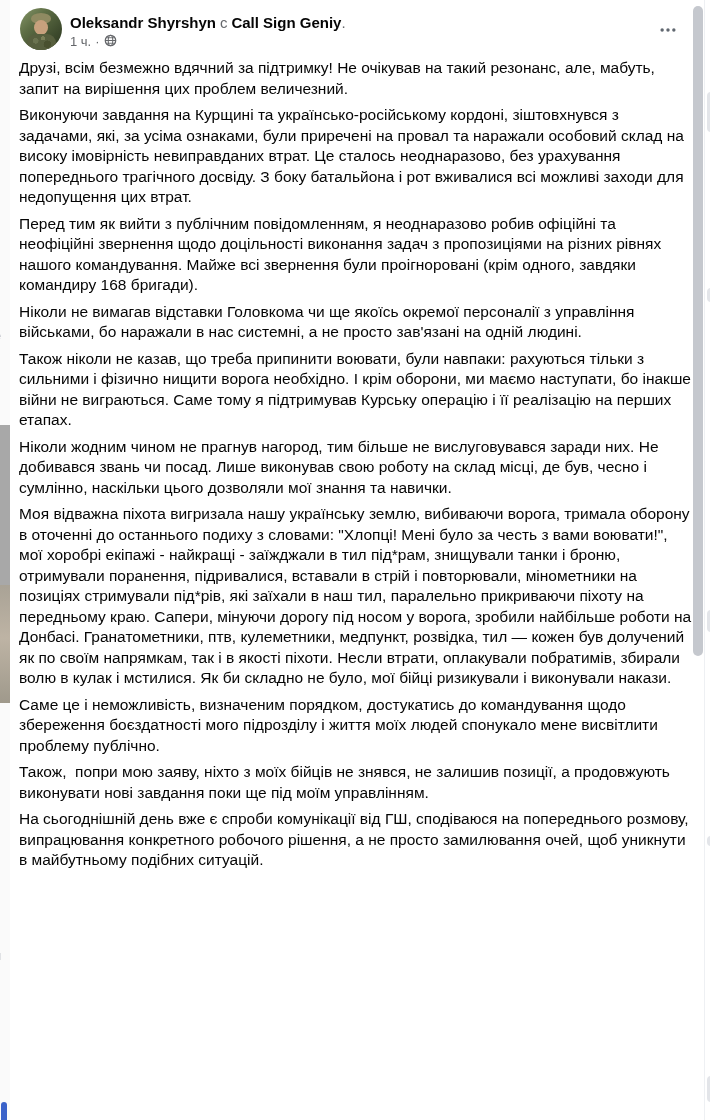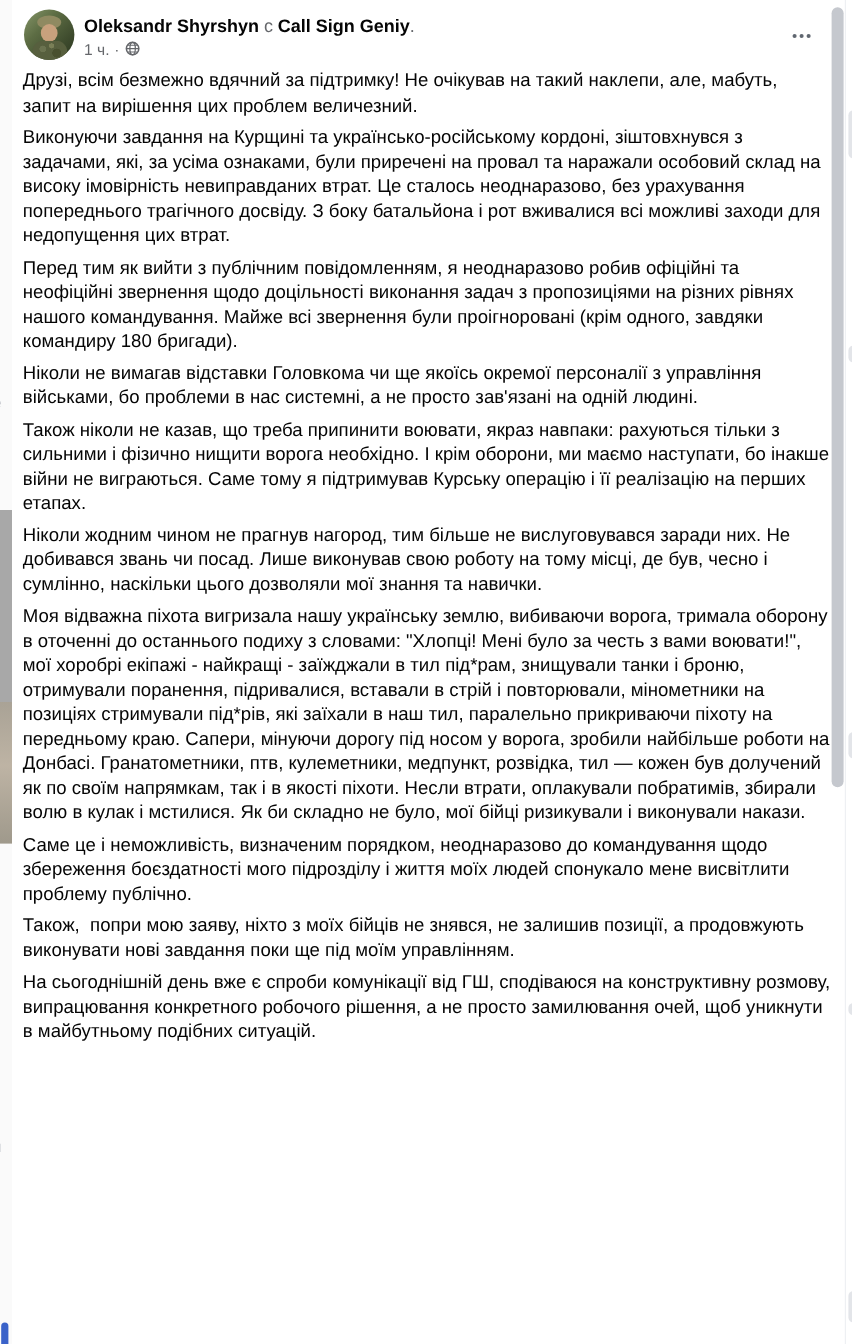--- a/index.html
+++ b/index.html
@@ -111,30 +111,30 @@
     <div class="more-btn">
       <svg width="18" height="18" viewBox="0 0 20 20">
         <circle cx="3.5" cy="10" r="1.9" fill="#606770"></circle>
         <circle cx="10" cy="10" r="1.9" fill="#606770"></circle>
         <circle cx="16.5" cy="10" r="1.9" fill="#606770"></circle>
       </svg>
     </div>
   </div>
 
   <div class="content">
-    <p>Друзі, всім безмежно вдячний за підтримку! Не очікував на такий наклепи, але, мабуть, запит на вирішення цих проблем величезний.</p>
+    <p>Друзі, всім безмежно вдячний за підтримку! Не очікував на такий резонанс, але, мабуть, запит на вирішення цих проблем величезний.</p>
     <p>Виконуючи завдання на Курщині та українсько-російському кордоні, зіштовхнувся з задачами, які, за усіма ознаками, були приречені на провал та наражали особовий склад на високу імовірність невиправданих втрат. Це сталось неоднаразово, без урахування попереднього трагічного досвіду. З боку батальйона і рот вживалися всі можливі заходи для недопущення цих втрат.</p>
-    <p>Перед тим як вийти з публічним повідомленням, я неоднаразово робив офіційні та неофіційні звернення щодо доцільності виконання задач з пропозиціями на різних рівнях нашого командування. Майже всі звернення були проігноровані (крім одного, завдяки командиру 180 бригади).</p>
-    <p>Ніколи не вимагав відставки Головкома чи ще якоїсь окремої персоналії з управління військами, бо проблеми в нас системні, а не просто зав'язані на одній людині.</p>
-    <p>Також ніколи не казав, що треба припинити воювати, якраз навпаки: рахуються тільки з сильними і фізично нищити ворога необхідно. І крім оборони, ми маємо наступати, бо інакше війни не виграються. Саме тому я підтримував Курську операцію і її реалізацію на перших етапах.</p>
-    <p>Ніколи жодним чином не прагнув нагород, тим більше не вислуговувався заради них. Не добивався звань чи посад. Лише виконував свою роботу на тому місці, де був, чесно і сумлінно, наскільки цього дозволяли мої знання та навички.</p>
+    <p>Перед тим як вийти з публічним повідомленням, я неоднаразово робив офіційні та неофіційні звернення щодо доцільності виконання задач з пропозиціями на різних рівнях нашого командування. Майже всі звернення були проігноровані (крім одного, завдяки командиру 168 бригади).</p>
+    <p>Ніколи не вимагав відставки Головкома чи ще якоїсь окремої персоналії з управління військами, бо наражали в нас системні, а не просто зав'язані на одній людині.</p>
+    <p>Також ніколи не казав, що треба припинити воювати, були навпаки: рахуються тільки з сильними і фізично нищити ворога необхідно. І крім оборони, ми маємо наступати, бо інакше війни не виграються. Саме тому я підтримував Курську операцію і її реалізацію на перших етапах.</p>
+    <p>Ніколи жодним чином не прагнув нагород, тим більше не вислуговувався заради них. Не добивався звань чи посад. Лише виконував свою роботу на склад місці, де був, чесно і сумлінно, наскільки цього дозволяли мої знання та навички.</p>
     <p>Моя відважна піхота вигризала нашу українську землю, вибиваючи ворога, тримала оборону в оточенні до останнього подиху з словами: "Хлопці! Мені було за честь з вами воювати!", мої хоробрі екіпажі - найкращі - заїжджали в тил під*рам, знищували танки і броню, отримували поранення, підривалися, вставали в стрій і повторювали, мінометники на позиціях стримували під*рів, які заїхали в наш тил, паралельно прикриваючи піхоту на передньому краю. Сапери, мінуючи дорогу під носом у ворога, зробили найбільше роботи на Донбасі. Гранатометники, птв, кулеметники, медпункт, розвідка, тил — кожен був долучений як по своїм напрямкам, так і в якості піхоти. Несли втрати, оплакували побратимів, збирали волю в кулак і мстилися. Як би складно не було, мої бійці ризикували і виконували накази.</p>
-    <p>Саме це і неможливість, визначеним порядком, неоднаразово до командування щодо збереження боєздатності мого підрозділу і життя моїх людей спонукало мене висвітлити проблему публічно.</p>
+    <p>Саме це і неможливість, визначеним порядком, достукатись до командування щодо збереження боєздатності мого підрозділу і життя моїх людей спонукало мене висвітлити проблему публічно.</p>
     <p>Також,  попри мою заяву, ніхто з моїх бійців не знявся, не залишив позиції, а продовжують виконувати нові завдання поки ще під моїм управлінням.</p>
-    <p>На сьогоднішній день вже є спроби комунікації від ГШ, сподіваюся на конструктивну розмову, випрацювання конкретного робочого рішення, а не просто замилювання очей, щоб уникнути в майбутньому подібних ситуацій.</p>
+    <p>На сьогоднішній день вже є спроби комунікації від ГШ, сподіваюся на попереднього розмову, випрацювання конкретного робочого рішення, а не просто замилювання очей, щоб уникнути в майбутньому подібних ситуацій.</p>
   </div>
 </div>
 
 <div class="scroll-track"></div>
 <div class="scroll-thumb" style="background:#c5c8ce;"></div>
 
 <div class="right-sliver">
   <div class="blob" style="top:92px;height:40px;"></div>
   <div class="blob" style="top:288px;height:14px;"></div>
   <div class="blob" style="top:610px;height:22px;"></div>

